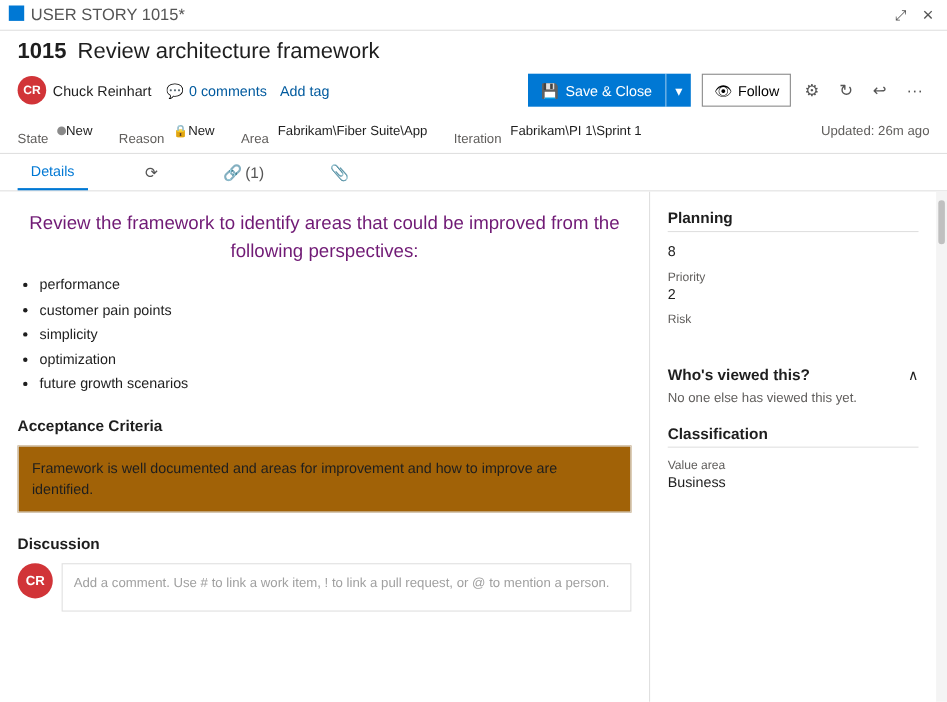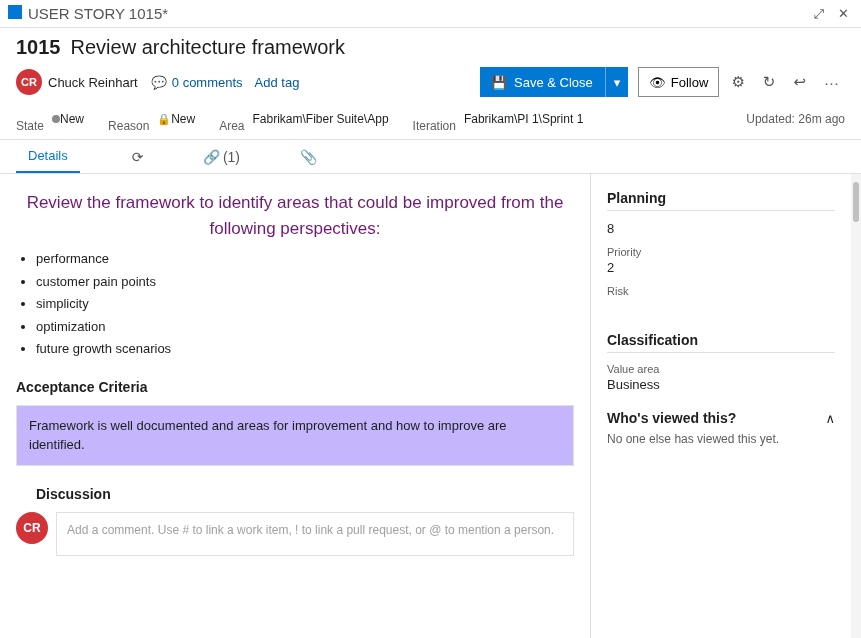--- a/index.html
+++ b/index.html
@@ -54,23 +54,23 @@
     
     .content-area { display: flex; height: calc(638px - 28px - 74px - 32px - 36px); overflow: hidden; }
 
     
     .left-panel { flex: 1; padding: 16px; overflow-y: auto; border-right: 1px solid #e0e0e0; }
     .section-title { font-size: 14px; font-weight: 600; color: #1e1e1e; margin-bottom: 10px; }
     .description-text { font-size: 17px; line-height: 1.5; color: #701a75; margin-bottom: 8px; text-align: center; }
     .bullet-list { margin-left: 20px; margin-top: 6px; }
     .bullet-list li { margin-bottom: 3px; font-size: 13px; line-height: 1.5; }
     .section { margin-bottom: 20px; }
-    .acceptance-box { border: 1px solid #e0e0e0; padding: 10px 12px; font-size: 13px; line-height: 1.5; color: #1e1e1e; background: #c4b5fd; }
+    .acceptance-box { border: 1px solid #e0e0e0; padding: 10px 12px; font-size: 13px; line-height: 1.5; color: #1e1e1e; background: #a16207; }
     .discussion-section { margin-top: 8px; }
-    .discussion-title { font-size: 14px; font-weight: 600; margin-bottom: 10px; margin-left: 20px; }
+    .discussion-title { font-size: 14px; font-weight: 600; margin-bottom: 10px; }
     .comment-area { display: flex; gap: 8px; align-items: flex-start; }
     .comment-input { flex: 1; border: 1px solid #e0e0e0; padding: 8px 10px; font-size: 13px; color: #a0a0a0; min-height: 44px; line-height: 1.4; }
 
     
     .right-panel { width: 260px; padding: 16px; overflow-y: auto; flex-shrink: 0; position: relative; }
     .right-section { margin-bottom: 18px; }
     .right-section-title { font-size: 14px; font-weight: 600; color: #1e1e1e; margin-bottom: 10px; padding-bottom: 4px; border-bottom: 1px solid #e0e0e0; }
     .field-label { font-size: 11px; color: #605e5c; margin-bottom: 2px; }
     .field-value { font-size: 13px; color: #1e1e1e; margin-bottom: 10px; }
     .whos-viewed { display: flex; align-items: center; justify-content: space-between; cursor: pointer; }
@@ -202,32 +202,32 @@
     <div class="right-section">
       <div class="right-section-title">Planning</div>
       <div class="field-value">8</div>
       <div class="field-label">Priority</div>
       <div class="field-value">2</div>
       <div class="field-label">Risk</div>
       <div class="field-value">&nbsp;</div>
     </div>
 
     <div class="right-section">
-      <div class="right-section-title">Classification</div>
-      <div class="field-label">Value area</div>
-      <div class="field-value">Business</div>
-    </div>
-
-    <div class="right-section">
       <div class="whos-viewed">
         <span class="whos-viewed-title">Who's viewed this?</span>
         <span>∧</span>
       </div>
       <div class="no-views-text">No one else has viewed this yet.</div>
     </div>
 
+    <div class="right-section">
+      <div class="right-section-title">Classification</div>
+      <div class="field-label">Value area</div>
+      <div class="field-value">Business</div>
+    </div>
+
   </div>
 
   <div class="scrollbar-area">
     <div class="scrollbar-thumb"></div>
   </div>
 
 </div>
 
 </body></html>

